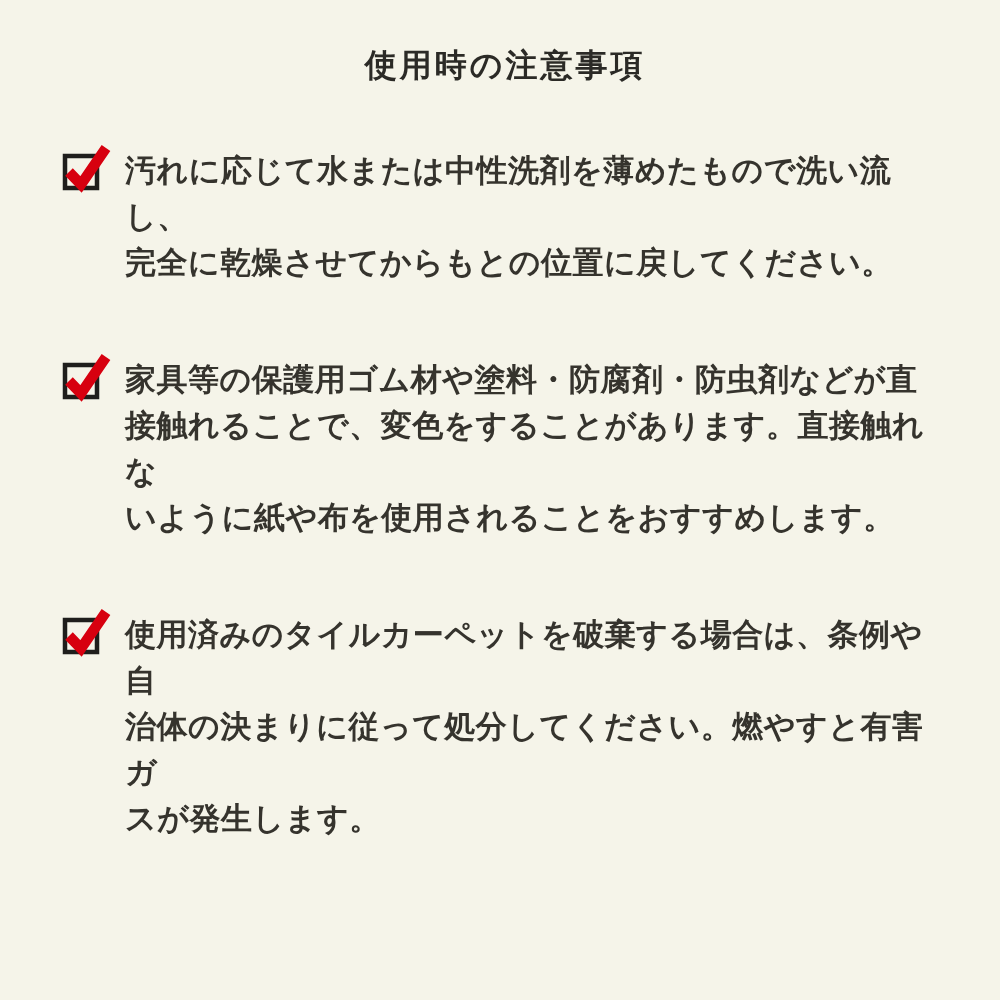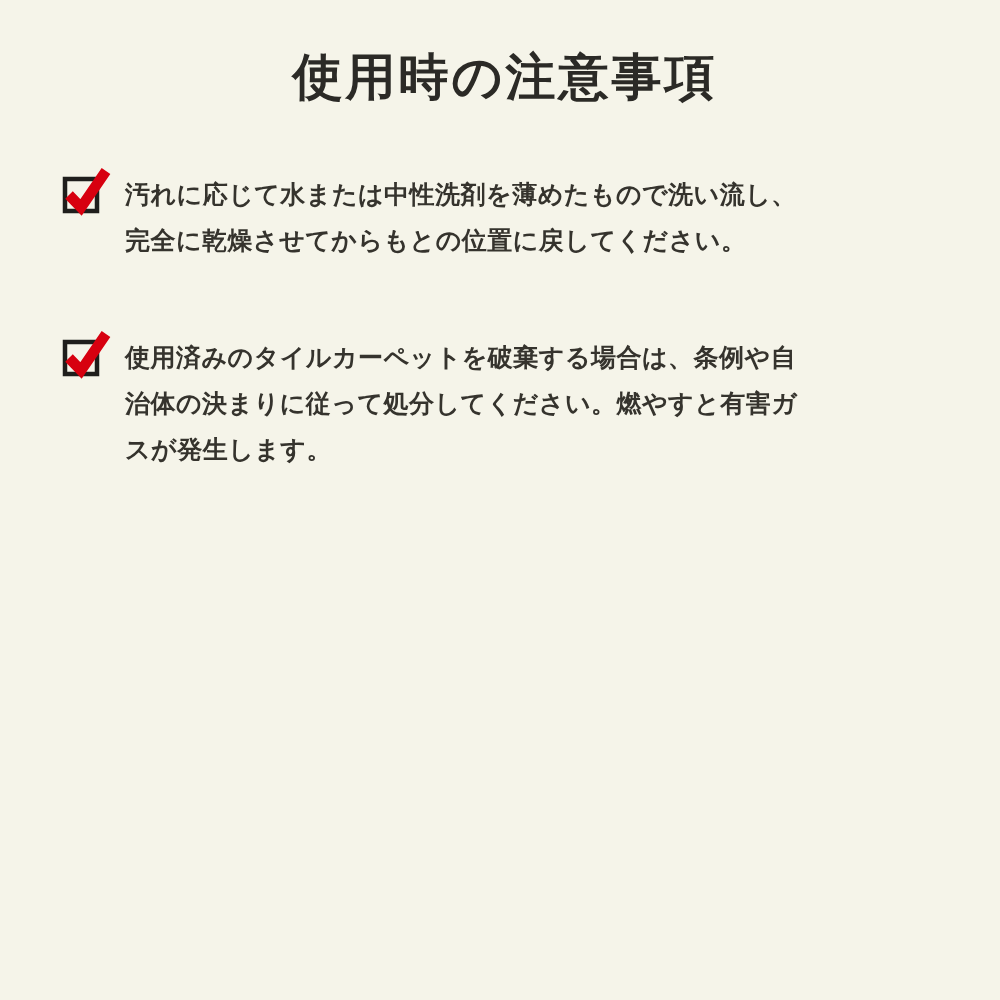--- a/index.html
+++ b/index.html
@@ -16,21 +16,21 @@
     font-family:"Liberation Sans","DejaVu Sans",sans-serif;
     color:var(--ink);
     overflow:hidden;
   }
   .page{
     width:1000px;height:1000px;
     padding:44px 52px 0 62px;
   }
   .title{
     text-align:center;
-    font-size:50px;
+    font-size:32px;
     font-weight:800;
     letter-spacing:3px;
     color:var(--title-ink);
     margin-bottom:60px;
   }
   .checklist{
     list-style:none;
   }
   .check-item{
     display:flex;
@@ -40,21 +40,21 @@
   .check-item:last-child{margin-bottom:0;}
   .checkbox-wrap{
     flex:0 0 48px;
     width:48px;height:48px;
     margin-top:-5px;
     margin-right:15px;
   }
   .checkbox-wrap svg{display:block;width:48px;height:48px;overflow:visible;}
   .item-text{
     flex:1;
-    font-size:25px;
+    font-size:31px;
     line-height:46px;
     font-weight:600;
     letter-spacing:0.5px;
     white-space:pre-line;
     color:var(--ink);
   }
 </style>
 </head>
 <body>
 
@@ -69,20 +69,31 @@
         <svg viewBox="0 0 48 48" aria-hidden="true">
           <rect x="3" y="13" width="32" height="32" fill="none" stroke="#1f1e1c" stroke-width="4.5"></rect>
           <path d="M7 29 L19 41.5 L44 5" fill="none" stroke="#d7000f" stroke-width="10.5"></path>
         </svg>
       </span>
       <p class="item-text">汚れに応じて水または中性洗剤を薄めたもので洗い流し、
 完全に乾燥させてからもとの位置に戻してください。</p>
     </li>
 
 
+    <li class="check-item">
+      <span class="checkbox-wrap">
+        <svg viewBox="0 0 48 48" aria-hidden="true">
+          <rect x="3" y="13" width="32" height="32" fill="none" stroke="#1f1e1c" stroke-width="4.5"></rect>
+          <path d="M7 29 L19 41.5 L44 5" fill="none" stroke="#d7000f" stroke-width="10.5"></path>
+        </svg>
+      </span>
+      <p class="item-text">家具等の保護用ゴム材や塗料・防腐剤・防虫剤などが直
+接触れることで、変色をすることがあります。直接触れな
+いように紙や布を使用されることをおすすめします。</p>
+    </li>
 
     <li class="check-item">
       <span class="checkbox-wrap">
         <svg viewBox="0 0 48 48" aria-hidden="true">
           <rect x="3" y="13" width="32" height="32" fill="none" stroke="#1f1e1c" stroke-width="4.5"></rect>
           <path d="M7 29 L19 41.5 L44 5" fill="none" stroke="#d7000f" stroke-width="10.5"></path>
         </svg>
       </span>
       <p class="item-text">使用済みのタイルカーペットを破棄する場合は、条例や自
 治体の決まりに従って処分してください。燃やすと有害ガ

